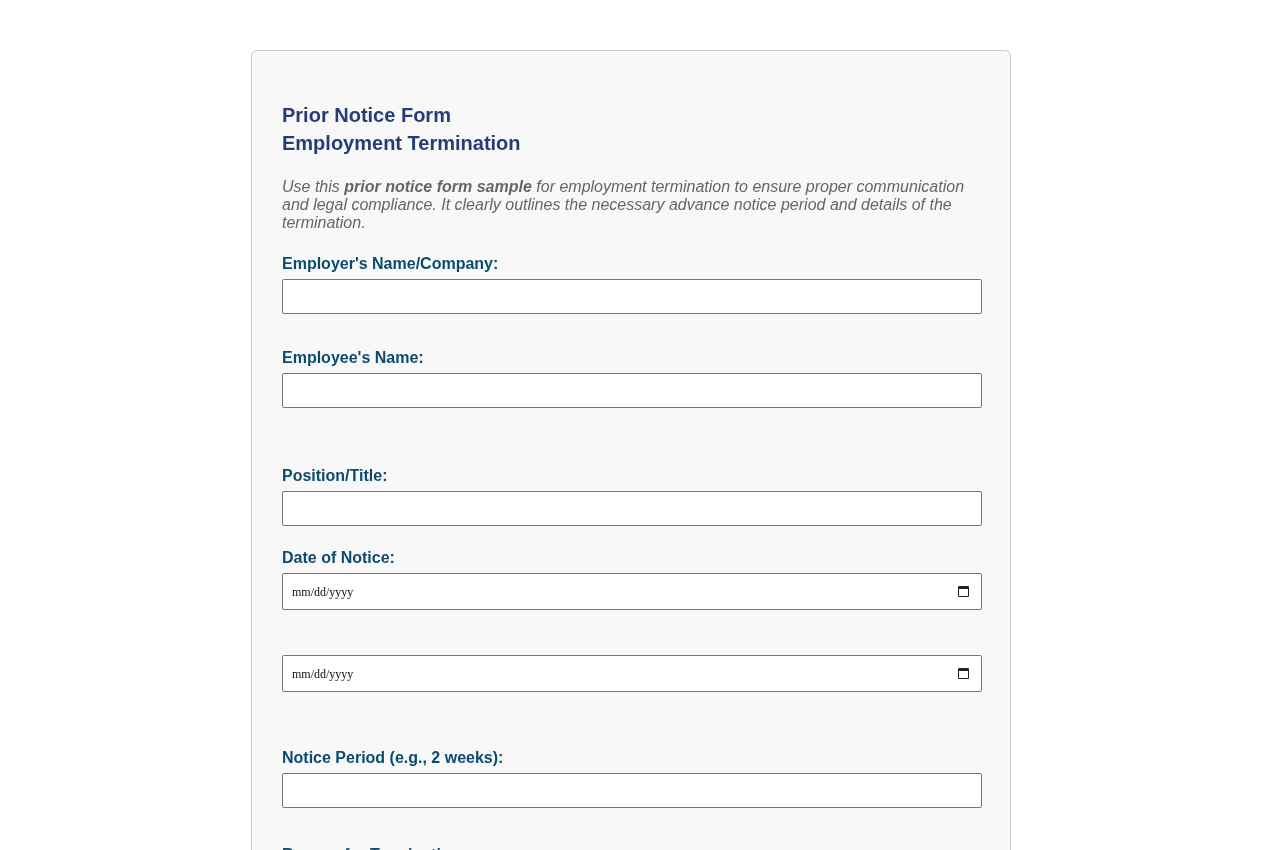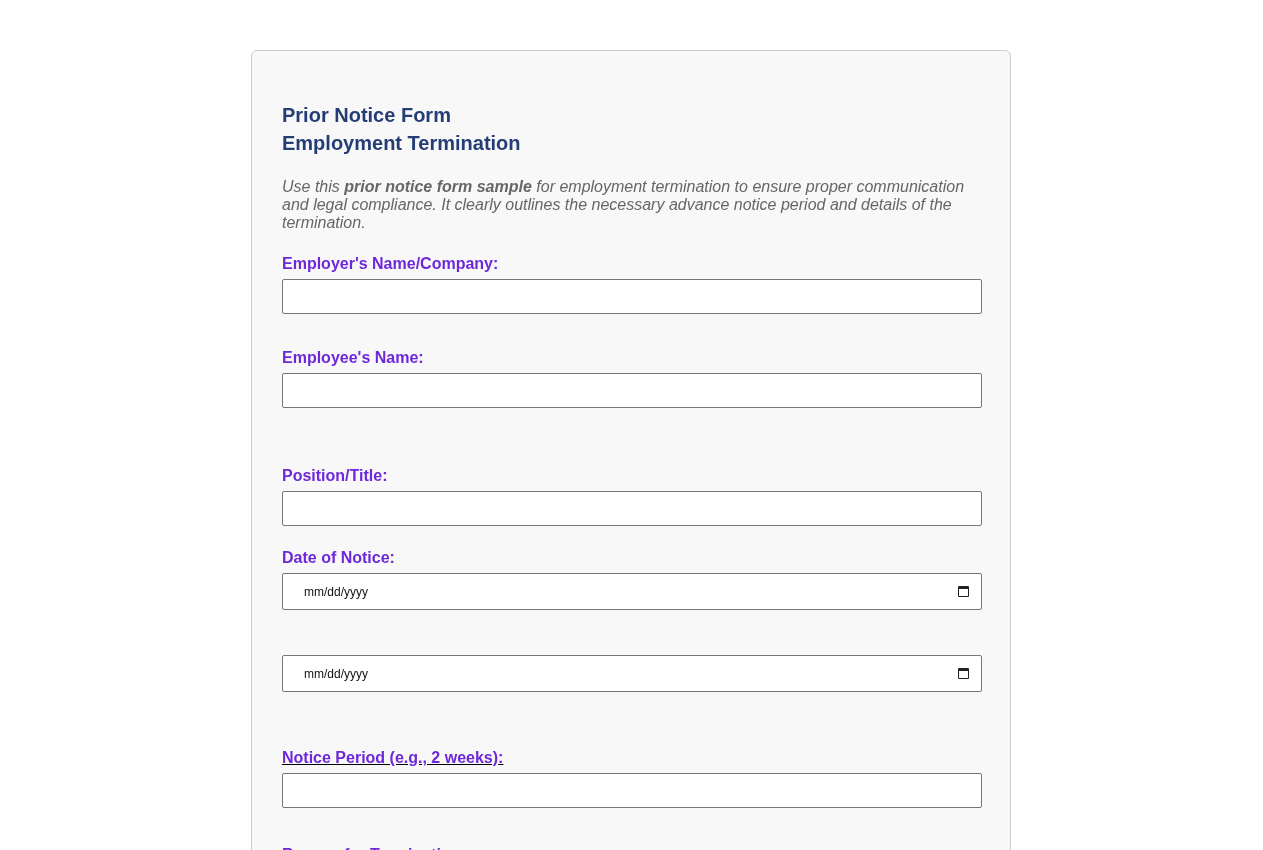--- a/index.html
+++ b/index.html
@@ -10,32 +10,32 @@
   }
   .inner { position: absolute; left: 30px; top: 50px; width: 700px; }
   h1 {
     margin: 0; color: #253d75; font-size: 20px; line-height: 28px; font-weight: bold;
   }
   .desc {
     margin-top: 21px; color: #666666; font-style: italic; font-size: 16px; line-height: 18px;
   }
   .desc b { font-weight: bold; }
   .field-label {
-    display: block; font-weight: bold; font-size: 16px; color: #6d28d9; line-height: 18px;
+    display: block; font-weight: bold; font-size: 16px; color: #0c4a6e; line-height: 18px;
   }
   .field input {
     display: block; width: 700px; height: 35px; box-sizing: border-box; margin-top: 6px;
     border: 1px solid #767676; border-radius: 2px; background: #fff; font-size: 13px; padding: 0 8px;
   }
   .date-input {
     position: relative; width: 700px; height: 37px; box-sizing: border-box; margin-top: 6px;
     border: 1px solid #767676; border-radius: 2px; background: #fff;
   }
   .date-input .ph {
-    position: absolute; left: 9px; top: 11px; font-family: Liberation Sans, sans-serif; font-size: 12px; color: #111; margin-left: 12px;
+    position: absolute; left: 9px; top: 11px; font-family: Liberation Serif, serif; font-size: 12px; color: #111;
   }
   .cal-icon {
     position: absolute; right: 12px; top: 12px; width: 11px; height: 11px; box-sizing: border-box;
     border: 1.5px solid #222; border-top-width: 3px; border-radius: 1px;
   }
 </style>
 </head>
 <body>
 
 <div class="card">
@@ -69,21 +69,21 @@
       </div>
     </div>
 
     <div class="field" style="position:absolute; top:548px;">
       <div class="date-input">
         <span class="ph">mm/dd/yyyy</span>
         <span class="cal-icon"></span>
       </div>
     </div>
 
-    <div class="field" style="position:absolute; top:648px;text-decoration:underline;">
+    <div class="field" style="position:absolute; top:648px;">
       <label class="field-label">Notice Period (e.g., 2 weeks):</label>
       <input type="text" value="" style="">
     </div>
 
     <div class="field" style="position:absolute; top:745px;">
       <label class="field-label">Reason for Termination:</label>
 
     </div>
   </div>
 </div>

